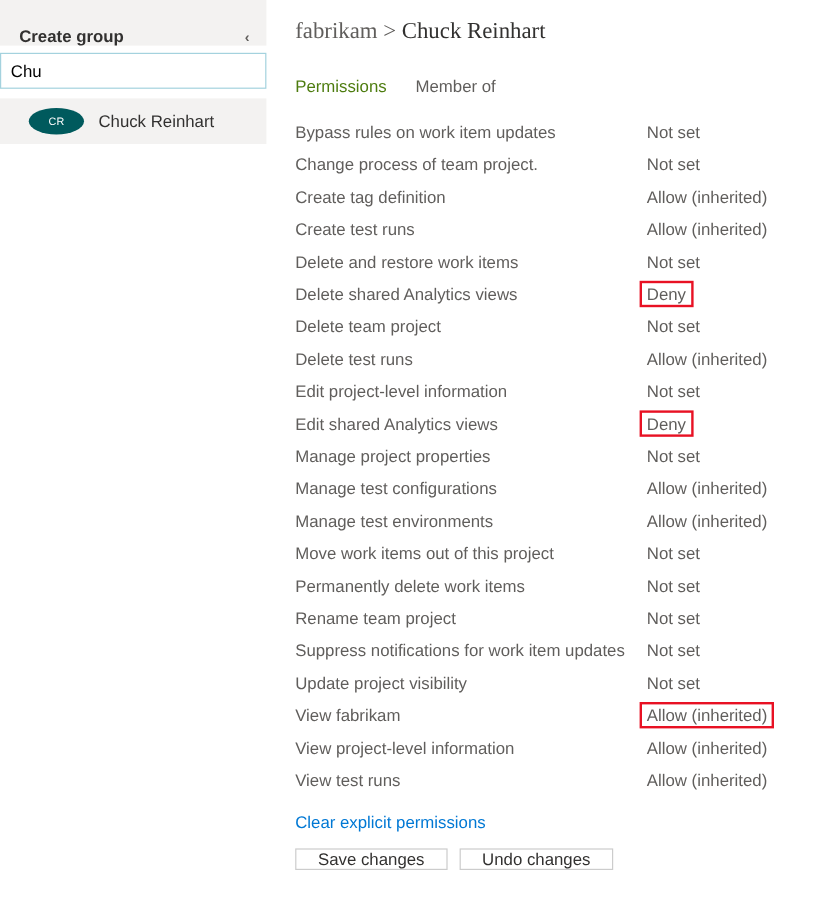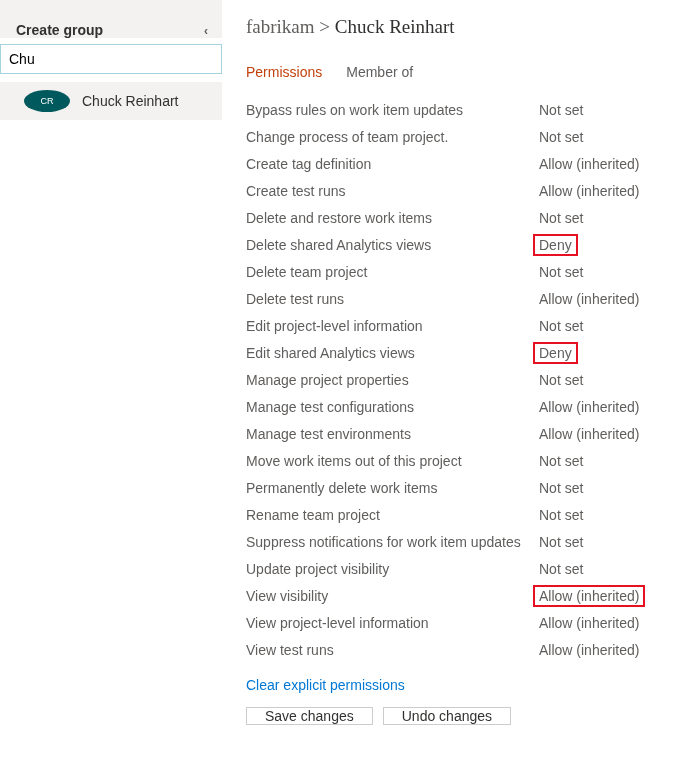--- a/index.html
+++ b/index.html
@@ -82,21 +82,21 @@
   .breadcrumb .current {
     color: #323130;
   }
   .tabs {
     display: flex;
     gap: 24px;
     font-size: 14px;
     margin-bottom: 16px;
   }
   .tab-active {
-    color: #c2410c;
+    color: #4d7c0f;
     font-weight: 400;
   }
   .tab-inactive {
     color: #605e5c;
   }
   .perm-list {
     display: block;
   }
   .perm-row {
     display: flex;
@@ -237,21 +237,21 @@
         </div>
         <div class="perm-row">
           <span class="perm-label">Suppress notifications for work item updates</span>
           <span class="perm-value">Not set</span>
         </div>
         <div class="perm-row">
           <span class="perm-label">Update project visibility</span>
           <span class="perm-value">Not set</span>
         </div>
         <div class="perm-row">
-          <span class="perm-label">View visibility</span>
+          <span class="perm-label">View fabrikam</span>
           <span class="perm-value highlighted">Allow (inherited)</span>
         </div>
         <div class="perm-row">
           <span class="perm-label">View project-level information</span>
           <span class="perm-value">Allow (inherited)</span>
         </div>
         <div class="perm-row">
           <span class="perm-label">View test runs</span>
           <span class="perm-value">Allow (inherited)</span>
         </div>

